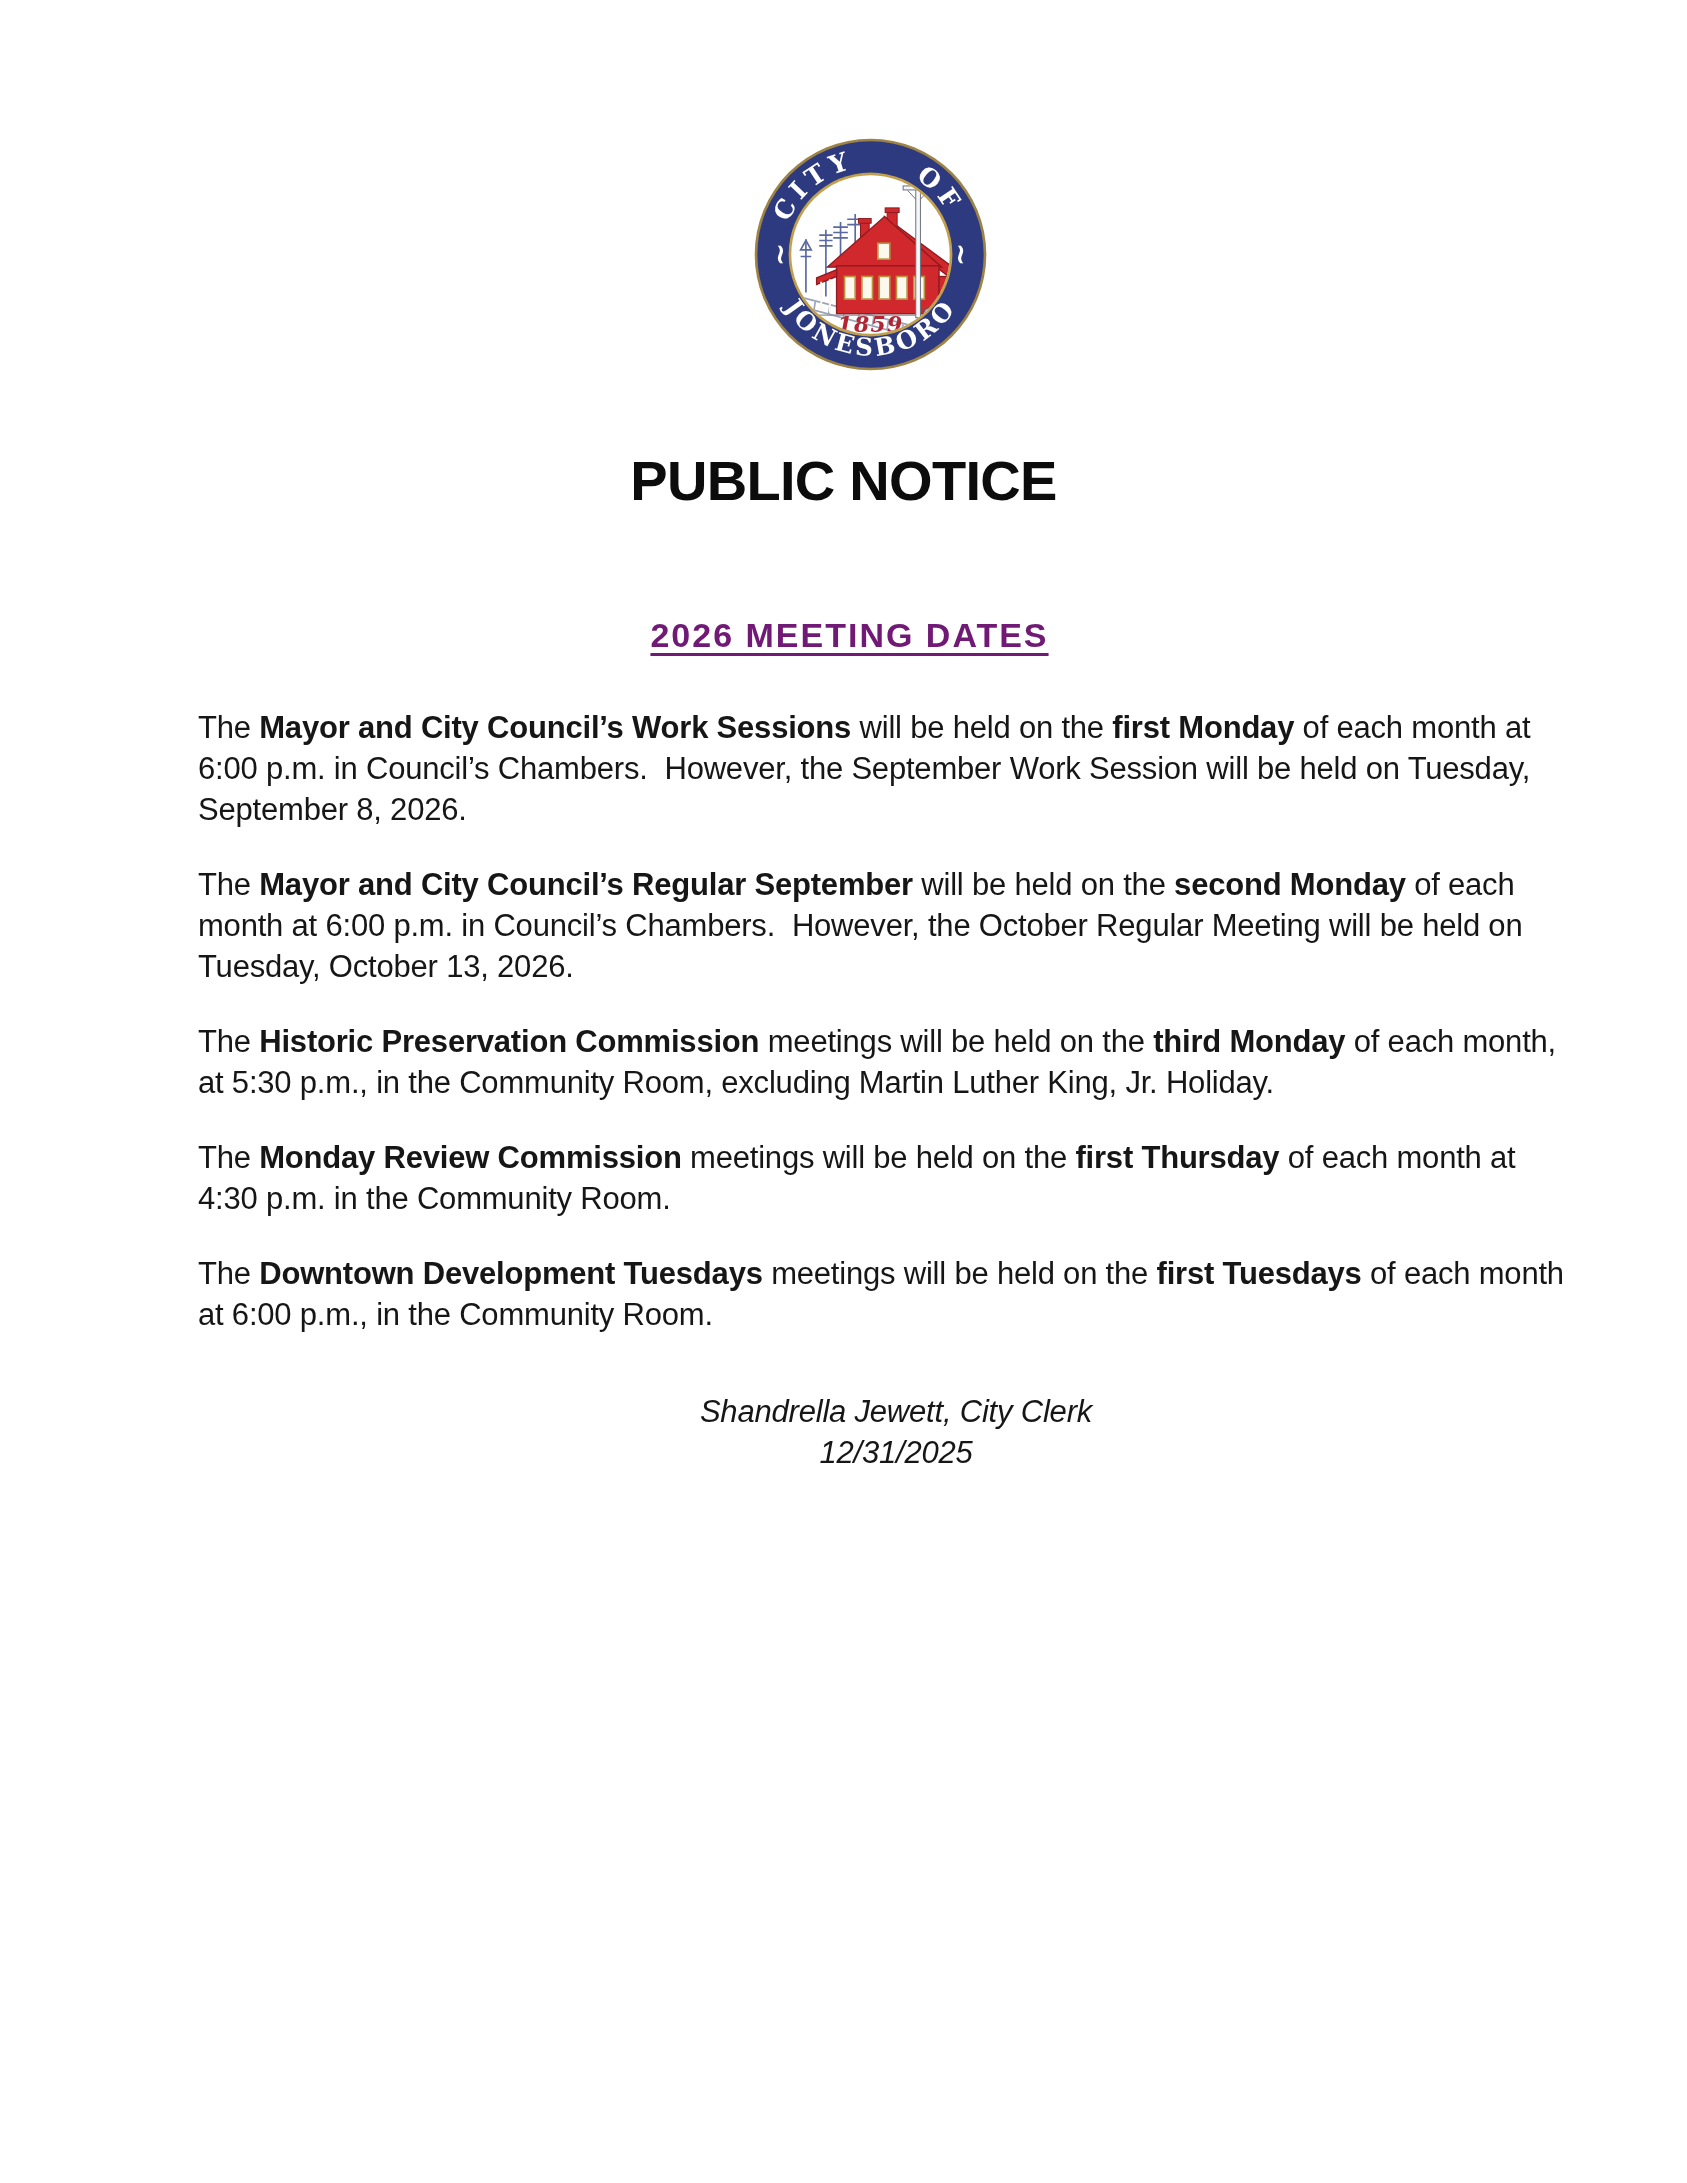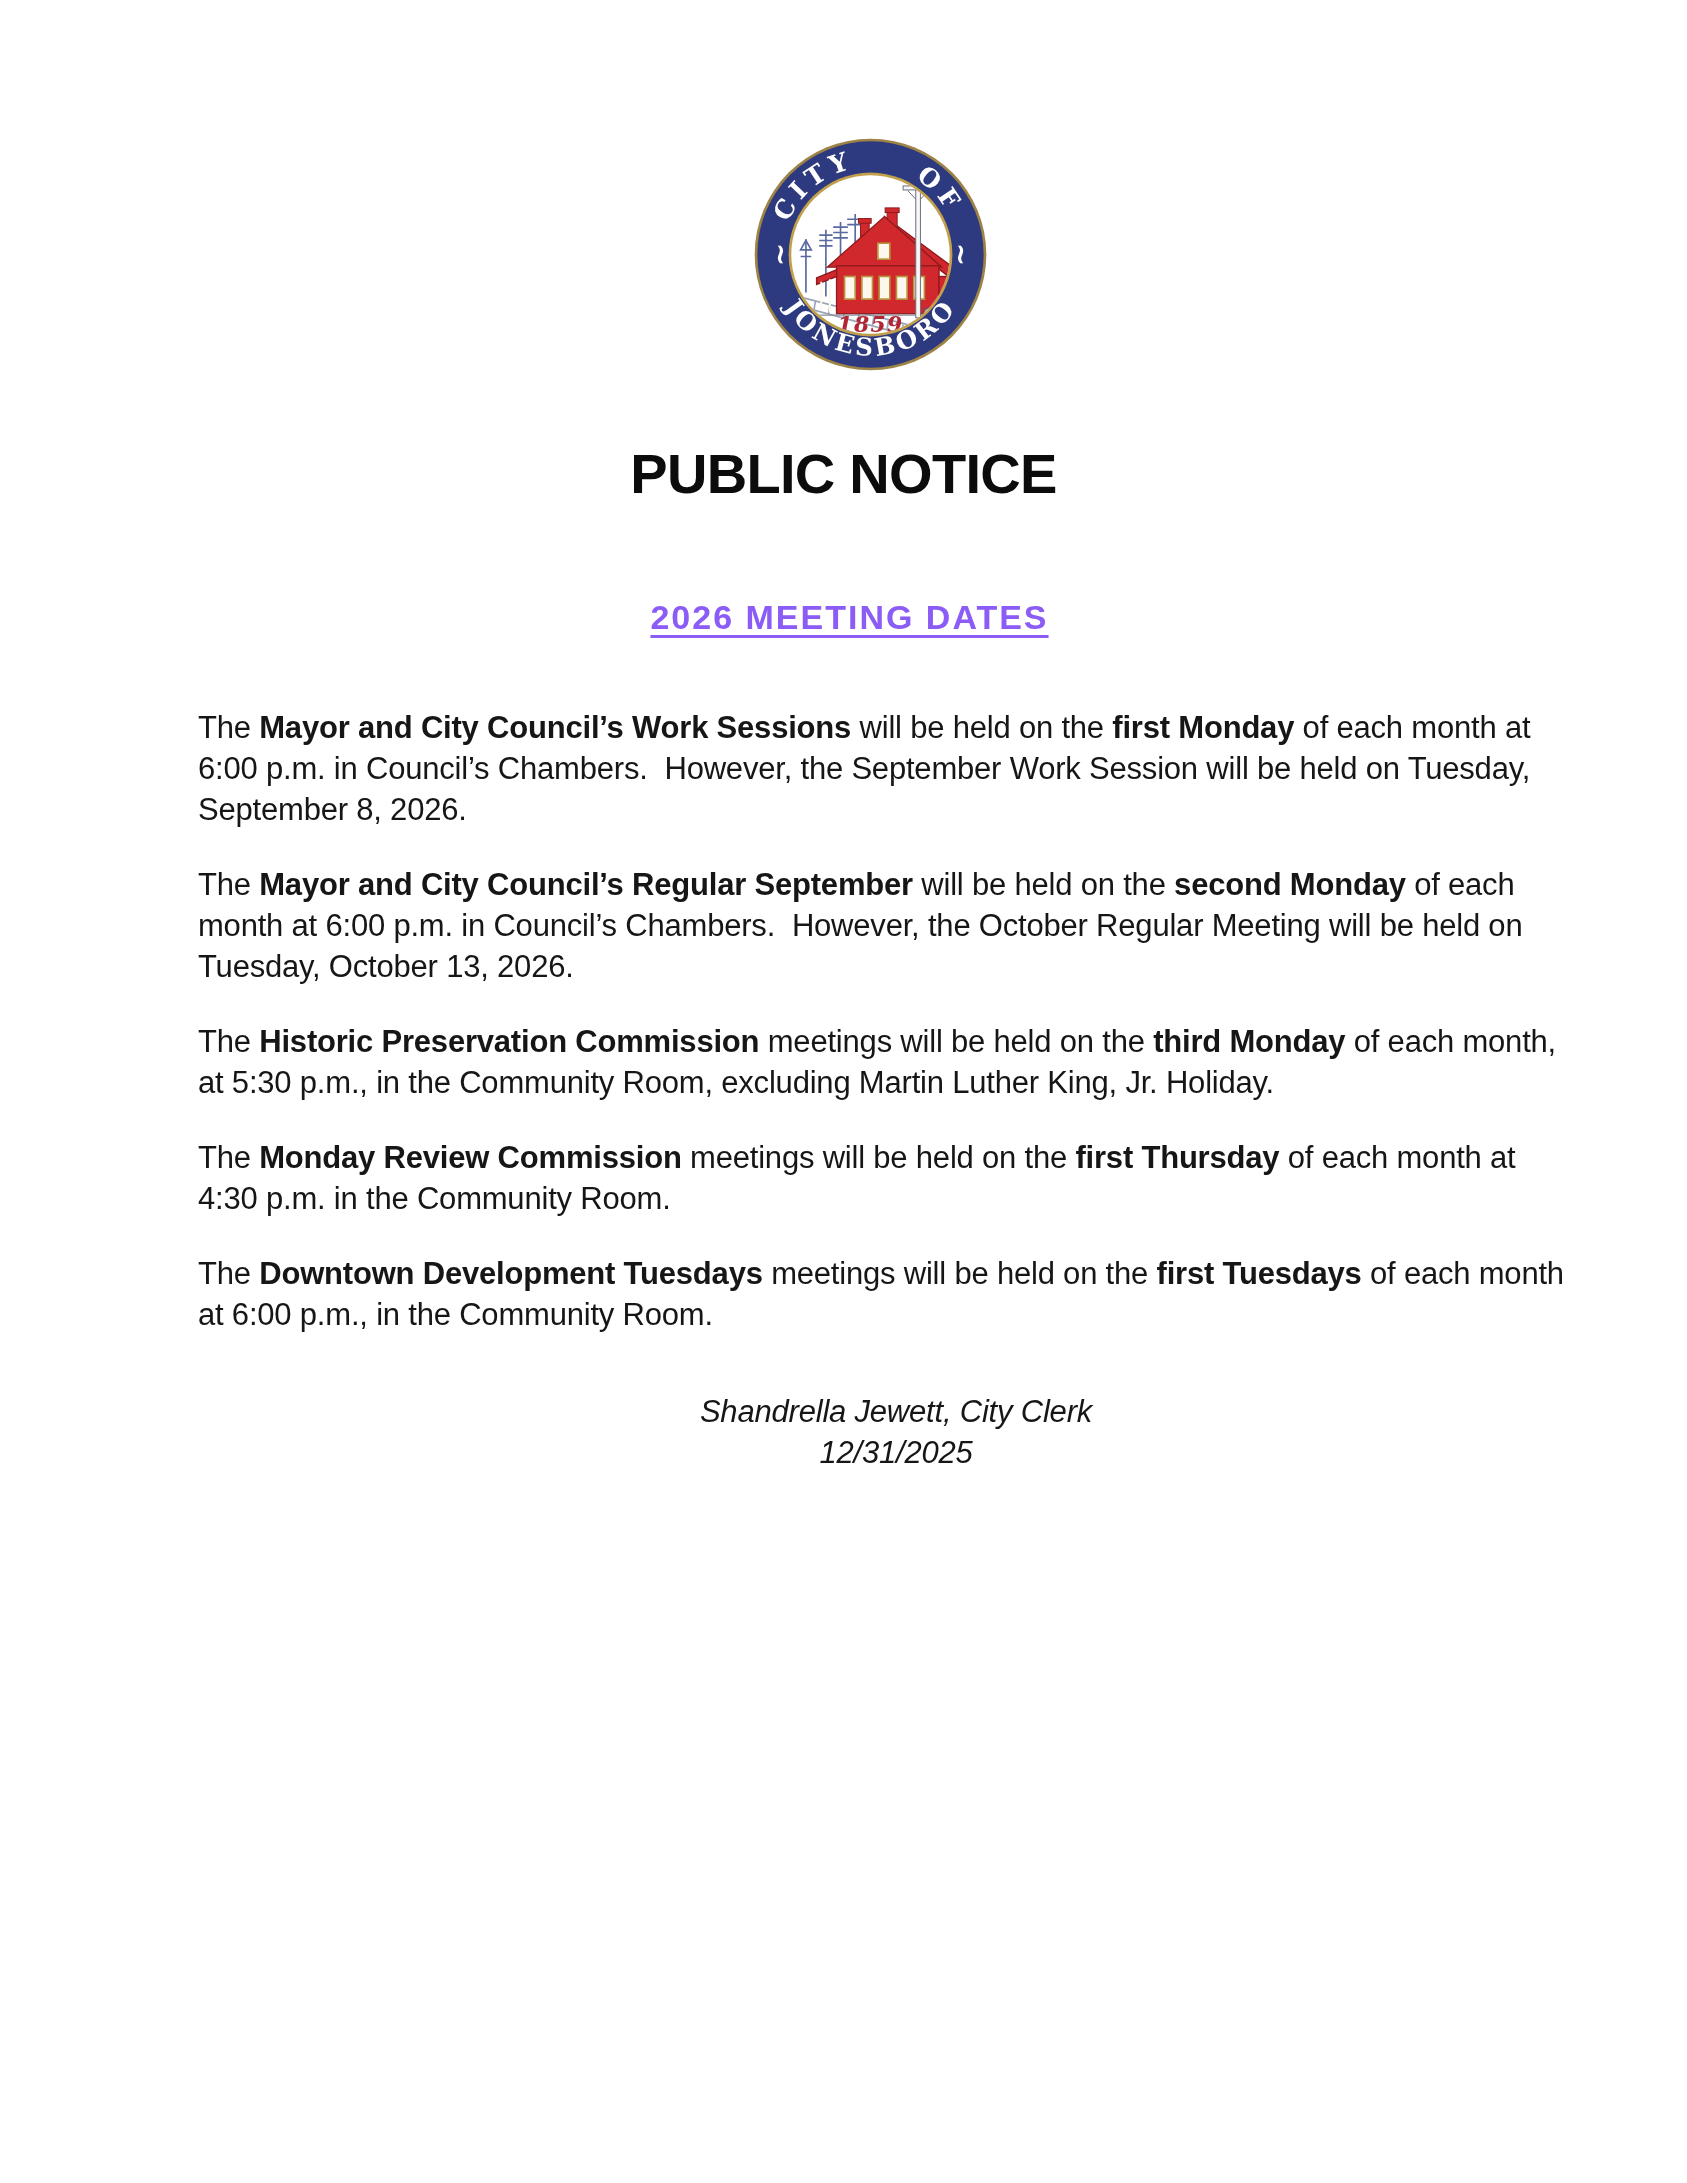--- a/index.html
+++ b/index.html
@@ -13,38 +13,38 @@
   }
   .seal{
     position:absolute;
     left:754px;top:138px;
     width:233px;height:233px;
   }
   .seal svg{display:block;width:100%;height:100%;}
   .title{
     position:absolute;
     left:0;right:0;top:437px;
-    margin:9px;
+    margin:16px;
     text-align:center;
     font-size:56px;
     line-height:56px;
     font-weight:bold;
     letter-spacing:-0.7px;
     color:#0c0c0c;
   }
   .subtitle{
     position:absolute;
     left:0;right:0;top:597px;
-    margin:0;
+    margin:18px;
     text-align:center;
     font-size:34px;
     line-height:41px;
     font-weight:bold;
     letter-spacing:2px;
-    color:#8b5cf6;
+    color:#701a75;
     padding-left:12px;
   }
   .subtitle .u{
     text-decoration:underline;
     text-decoration-thickness:3.3px;
     text-underline-offset:6px;
   }
   .body{
     position:absolute;
     left:198px;top:707px;

